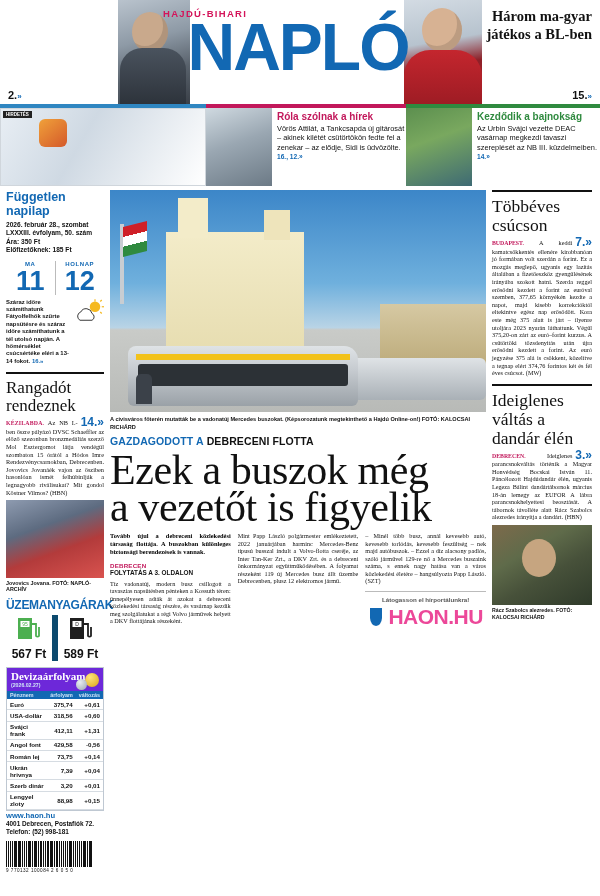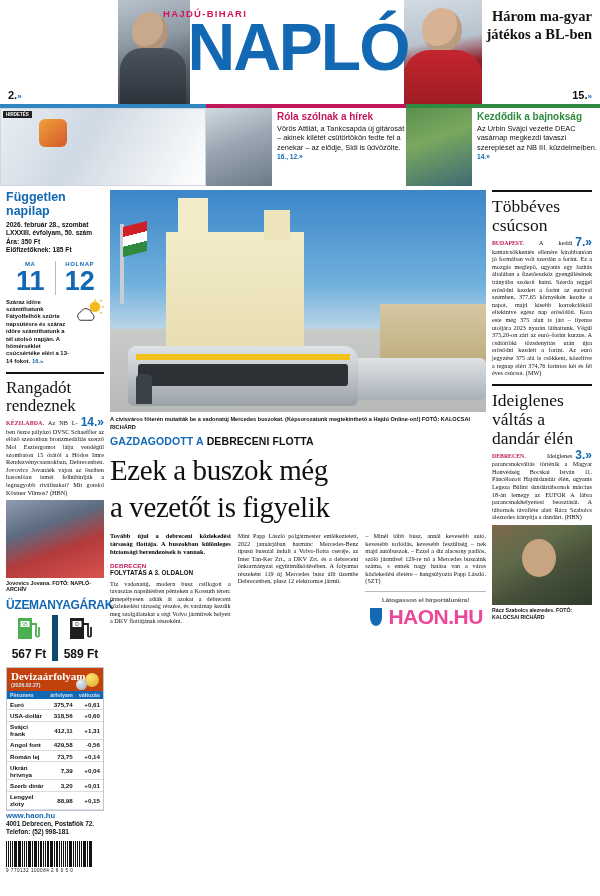--- a/index.html
+++ b/index.html
@@ -118,21 +118,21 @@
   .l-cap { font-size:5.4px; font-weight:bold; margin-top:2px; color:#111; }
 
   .fuel-title { font-family:"Liberation Sans",sans-serif; font-weight:bold; font-size:12px; color:#1268b3; letter-spacing:-.3px; margin:6px 0 3px; }
   .fuel-row { display:flex; }
   .fuel-item { flex:1; text-align:center; }
   .fuel-item + .fuel-item { border-left:6px solid #0c4a6e; }
   .pump { width:26px; height:26px; margin:0 auto 2px; }
   .fuel-price { font-family:"Liberation Sans",sans-serif; font-weight:bold; font-size:12px; color:#111; }
 
   .fx { margin-top:6px; border:1px solid #bfc8d2; }
-  .fx-head { background:#c2410c; padding:2px 4px 3px; position:relative; overflow:hidden; }
+  .fx-head { background:#6d28d9; padding:2px 4px 3px; position:relative; overflow:hidden; }
   .fx-head h5 { font-family:"Liberation Serif",serif; font-size:11px; color:#fff; font-weight:bold; line-height:12px; }
   .fx-head .dt { font-size:5.2px; color:#cfe4f7; font-weight:bold; }
   .fx-coin { position:absolute; right:4px; top:5px; width:14px; height:14px; border-radius:50%;
     background:radial-gradient(circle at 35% 30%,#ffe47a,#d9a419); }
   .fx-coin2{ position:absolute; right:16px; top:11px; width:11px; height:11px; border-radius:50%;
     background:radial-gradient(circle at 35% 30%,#e9eef2,#9aa6b2); }
   table.fx-tbl { width:100%; border-collapse:collapse; }
   table.fx-tbl th { background:#1268b3; color:#cfe4f7; font-size:5.4px; font-weight:bold; padding:1px 3px; text-align:right; }
   table.fx-tbl th:first-child { text-align:left; }
   table.fx-tbl td { font-size:6.2px; font-weight:bold; padding:1.6px 3px; border-bottom:1px solid #d6dce2; text-align:right; color:#111; }
@@ -161,21 +161,21 @@
   .m-bus2 { position:absolute; left:236px; bottom:12px; width:140px; height:42px; border-radius:6px;
     background:linear-gradient(180deg,#dfe3e6,#a9b0b6); }
   .m-flag { position:absolute; left:10px; top:34px; width:4px; height:80px; background:#c8cdd2; }
   .m-flag::after { content:""; position:absolute; left:3px; top:0; width:24px; height:30px;
     background:linear-gradient(180deg,#cf2027 0%,#cf2027 33%,#fff 33%,#fff 66%,#2f8a3f 66%,#2f8a3f 100%); transform:skewY(-14deg); }
   .m-ped { position:absolute; left:26px; bottom:8px; width:16px; height:30px; background:#3b4149; border-radius:5px 5px 0 0; }
 
   .m-cap { font-size:5.6px; font-weight:bold; line-height:8px; padding:3px 0 4px; color:#111; }
   .m-kicker { font-family:"Liberation Sans",sans-serif; font-size:10.5px; font-weight:bold; letter-spacing:.1px; color:#111; padding-bottom:2px; }
   .m-kicker b { color:#1268b3; }
-  .m-head { font-family:"Liberation Serif",serif; font-size:29px; line-height:37px; color:#111; letter-spacing:-.4px; margin:3px 0 6px; }
+  .m-head { font-family:"Liberation Serif",serif; font-size:42px; line-height:37px; color:#111; letter-spacing:-.4px; margin:3px 0 6px; }
   .m-cols { display:flex; gap:7px; }
   .m-col { flex:1; }
   .m-lead { font-family:"Liberation Serif",serif; font-weight:bold; font-size:6.4px; line-height:8.2px; text-align:justify; margin-bottom:5px; }
   .m-place { font-size:6.2px; font-weight:bold; color:#c2185b; letter-spacing:.2px; }
   .m-cont  { font-size:6.4px; font-weight:bold; color:#111; margin-bottom:4px; }
   .m-body  { font-family:"Liberation Serif",serif; font-size:6.2px; line-height:7.5px; text-align:justify; color:#111; }
   .haon { margin-top:6px; border-top:1px solid #bbb; padding-top:4px; text-align:center; }
   .haon .visit { font-size:6.2px; color:#555; font-weight:bold; margin-bottom:2px; }
   .haon .brand { display:flex; align-items:center; justify-content:center; gap:4px; }
   .haon .brand span { font-family:"Liberation Sans",sans-serif; font-weight:bold; font-size:21px; color:#ec4899; letter-spacing:-.5px; }

